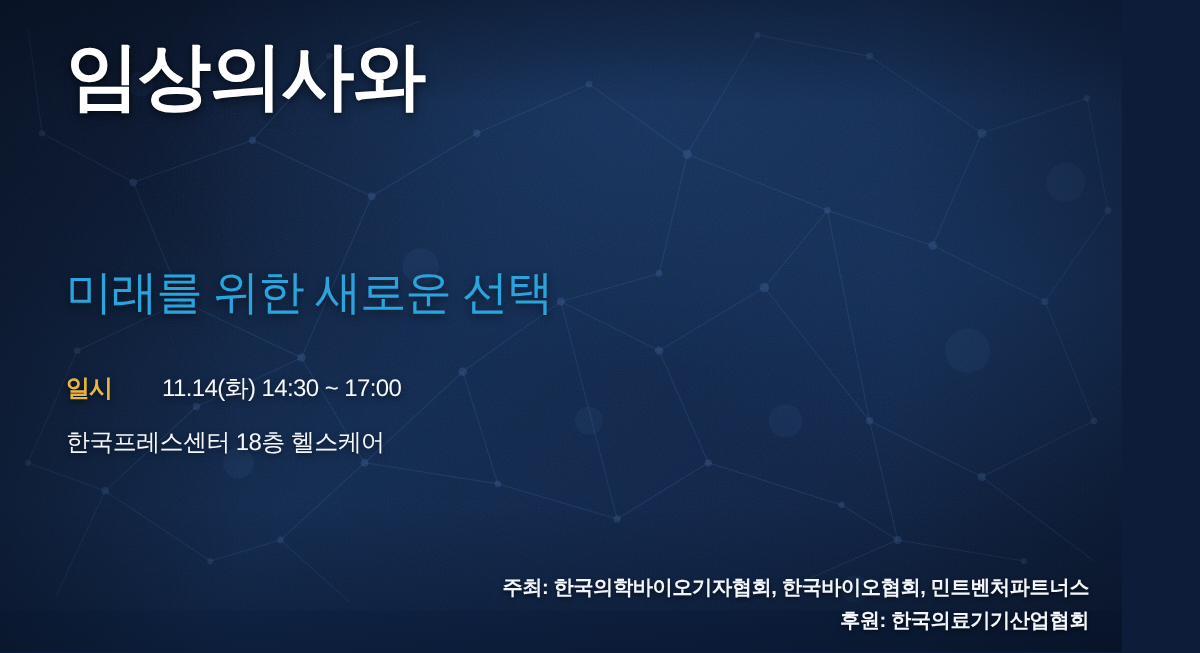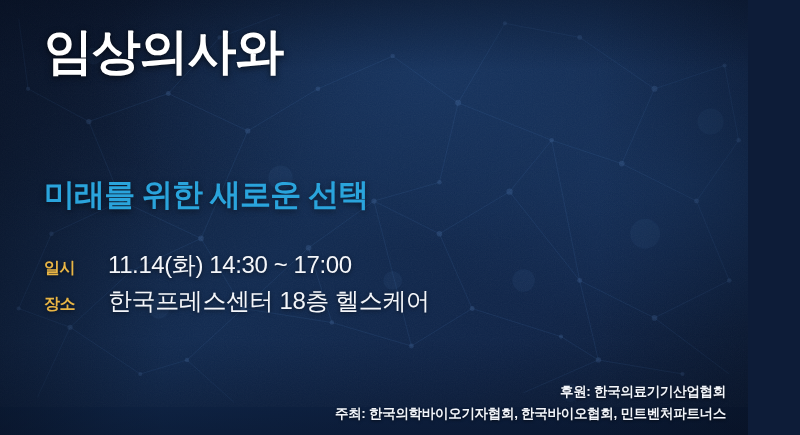--- a/index.html
+++ b/index.html
@@ -46,21 +46,21 @@
     font-weight: 700;
     letter-spacing: -1.2px;
     line-height: 62px;
     white-space: nowrap;
     text-shadow: 0 2px 7px rgba(0,0,0,.55), 0 0 2px rgba(0,0,0,.5);
   }
   .subtitle {
     position: absolute; left: 44px; top: 175px;
     color: #2aa4dc;
     font-size: 31px;
-    font-weight: 700;
+    font-weight: 400;
     letter-spacing: -0.9px;
     line-height: 40px;
     white-space: nowrap;
     text-shadow: 0 2px 6px rgba(0,0,0,.5);
   }
 
   .info-block { position: absolute; left: 44px; top: 249px; }
   .info-row {
     display: flex;
     align-items: baseline;
@@ -70,21 +70,21 @@
   .info-label {
     color: #e8b545;
     font-size: 16px;
     font-weight: 700;
     letter-spacing: -0.6px;
     min-width: 64px;
     text-shadow: 0 1px 4px rgba(0,0,0,.55);
   }
   .info-value {
     color: #f4f6fa;
-    font-size: 24px;
+    font-size: 16px;
     font-weight: 400;
     letter-spacing: -0.4px;
     text-shadow: 0 1px 4px rgba(0,0,0,.55);
   }
 
   .footer-block {
     position: absolute;
     right: 22px;
     bottom: 10px;
     text-align: right;
@@ -217,24 +217,23 @@
     </div>
 
     <div class="subtitle">미래를 위한 새로운 선택</div>
 
     <div class="info-block">
       <div class="info-row">
         <span class="info-label">일시</span>
         <span class="info-value">11.14(화) 14:30 ~ 17:00</span>
       </div>
       <div class="info-row">
-        <span class="info-label">장소</span>
         <span class="info-value">한국프레스센터 18층 헬스케어</span>
       </div>
     </div>
 
     <div class="footer-block">
+      <div class="footer-line">주최: 한국의학바이오기자협회, 한국바이오협회, 민트벤처파트너스</div>
       <div class="footer-line">후원: 한국의료기기산업협회</div>
-      <div class="footer-line">주최: 한국의학바이오기자협회, 한국바이오협회, 민트벤처파트너스</div>
     </div>
 
   </div>
 </div>
 
 </body></html>

